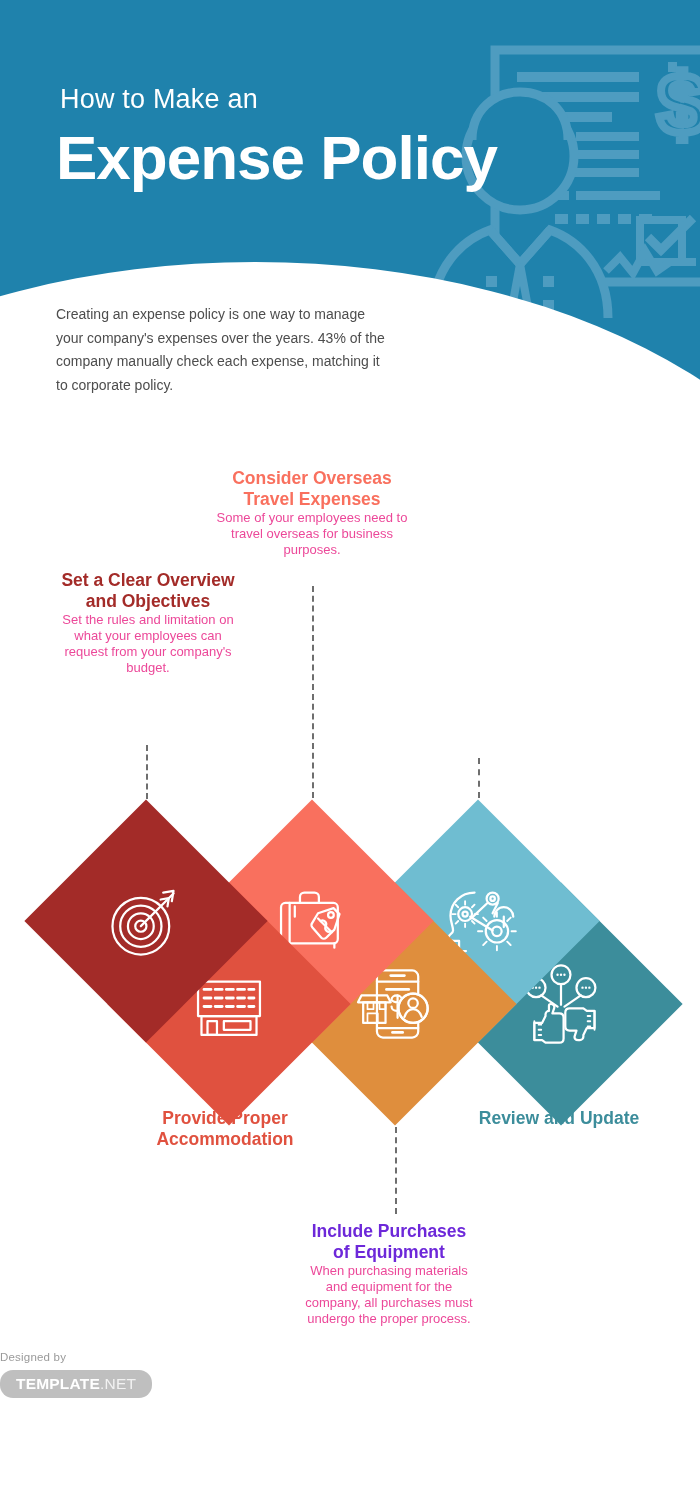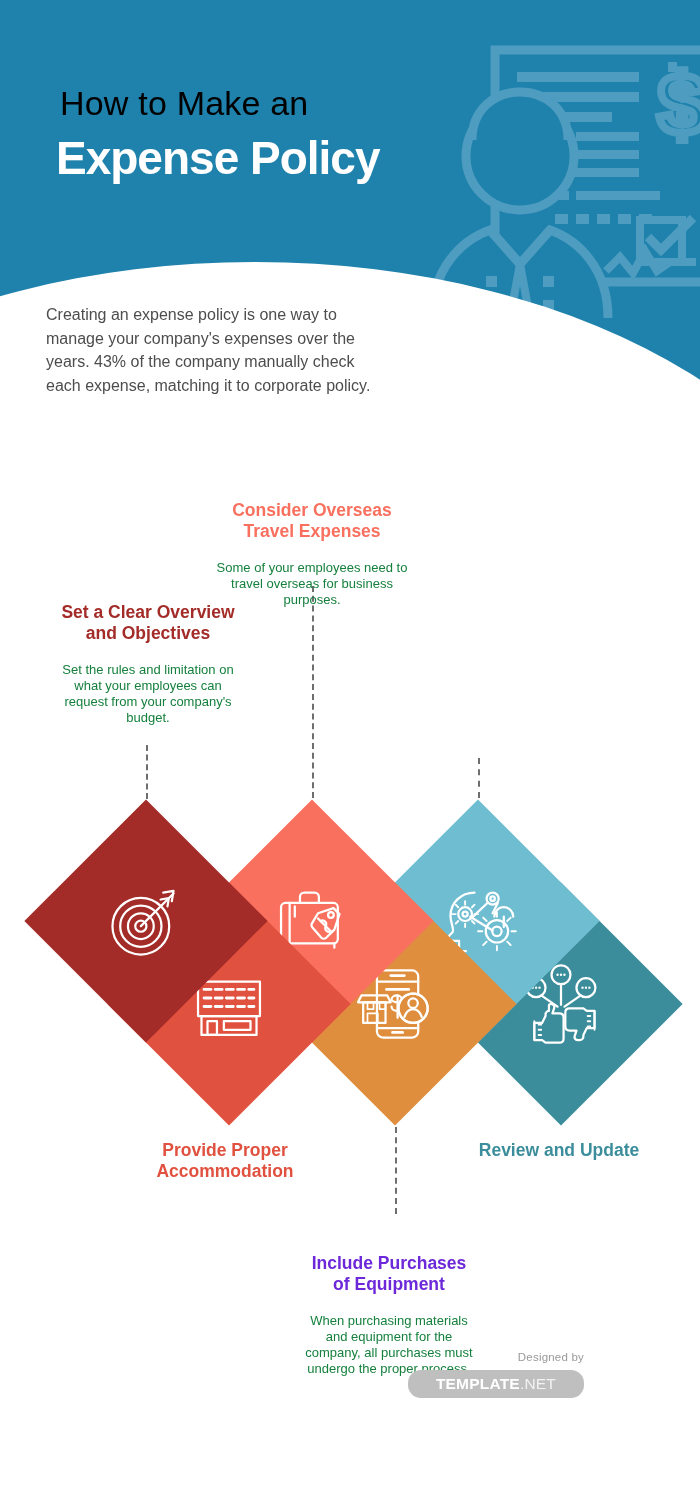--- a/index.html
+++ b/index.html
@@ -18,38 +18,38 @@
   }
   .header-art { position:absolute; right:-10px; top:28px; width:300px; height:300px; opacity:1; }
   .header-curve {
     position:absolute; left:-360px; top:262px;
     width:1230px; height:760px;
     background:#ffffff;
     border-radius:50% 50% 50% 50% / 50% 50% 50% 50%;
   }
   .eyebrow {
     position:absolute; left:60px; top:84px;
-    font-size:34px; color:#000000; font-weight:400; letter-spacing:.2px;
+    font-size:27px; color:#ffffff; font-weight:400; letter-spacing:.2px;
   }
   .headline {
     position:absolute; left:56px; top:120px;
-    font-size:46px; line-height:76px; color:#ffffff;
+    font-size:62px; line-height:76px; color:#ffffff;
     font-weight:700; letter-spacing:-1px;
   }
 
   
   .intro {
-    position:absolute; left:46px; top:303px; width:330px;
-    font-size:16px; line-height:23.5px; color:#4d4d4d;
+    position:absolute; left:56px; top:303px; width:330px;
+    font-size:14px; line-height:23.5px; color:#4d4d4d;
   }
 
   
   .block { position:absolute; text-align:center; }
-  .block .b-title { font-weight:700; font-size:17.5px; line-height:20.5px;margin-top:32px; }
-  .block .b-body  { font-size:13px; line-height:16px; color:#15803d; margin-top:19px; }
+  .block .b-title { font-weight:700; font-size:17.5px; line-height:20.5px; }
+  .block .b-body  { font-size:13px; line-height:16px; color:#ec4899; margin-top:1px; }
 
   .blk-overseas  { left:212px; top:468px; width:200px; }
   .blk-overview  { left:55px;  top:570px; width:186px; }
   .blk-establish { left:374px; top:613px; width:210px; }
   .blk-accom     { left:122px; top:1108px; width:206px; }
   .blk-review    { left:462px; top:1108px; width:194px; }
   .blk-equip     { left:303px; top:1221px; width:172px; }
 
   
   .dash {
@@ -72,26 +72,26 @@
   .dia .ico svg { width:100%; height:100%; display:block; }
 
   .dia-1 { left:60px;  top:835px; background:#a32b28; z-index:6; }
   .dia-2 { left:143px; top:918px; background:#e0513f; z-index:5; }
   .dia-3 { left:226px; top:835px; background:#f9705e; z-index:4; }
   .dia-4 { left:309px; top:918px; background:#df8e3d; z-index:3; }
   .dia-5 { left:392px; top:835px; background:#6fbdd1; z-index:2; }
   .dia-6 { left:475px; top:918px; background:#3c8d9b; z-index:1; }
 
   
-  .footer { position:absolute; left:0; top:1351px; width:584px; text-align:right; }
+  .footer { position:absolute; left:0; top:1351px; width:584px; text-align:left; }
   .footer .designed { font-size:11.5px; color:#9a9a9a; letter-spacing:.2px; }
   .footer .brand {
     display:inline-block; margin-top:7px;
     background:#bfbfbf; color:#ffffff;
-    border-radius:13px; padding:5px 28px;
+    border-radius:13px; padding:5px 16px;
     font-size:15.5px; font-weight:700; letter-spacing:.2px;
   }
   .footer .brand .net { font-weight:400; color:#f2f2f2; }
 </style>
 </head>
 <body>
 
 <div class="page">
 
   <div class="header">

